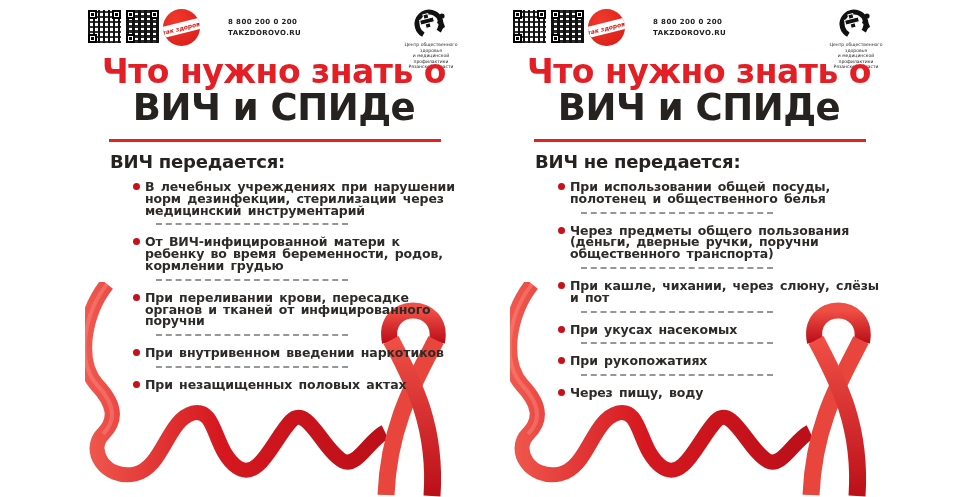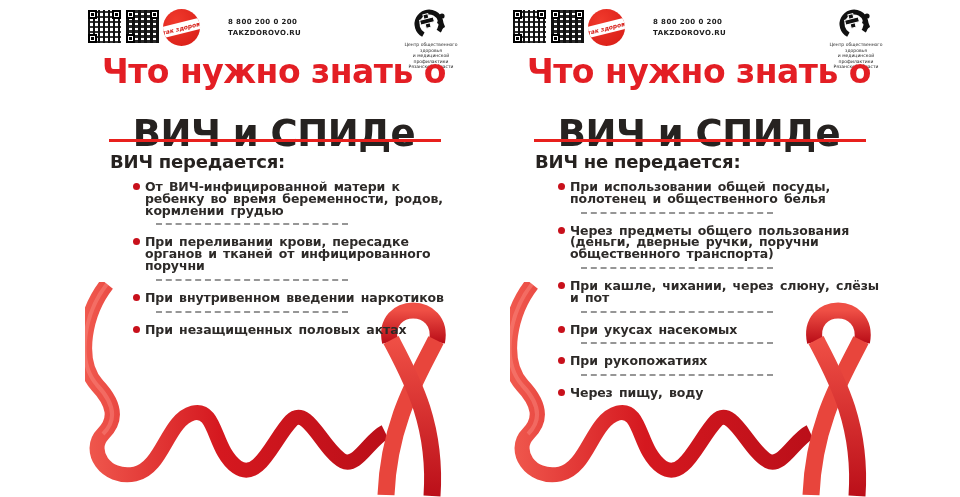--- a/index.html
+++ b/index.html
@@ -37,21 +37,21 @@
   .contact .site  { font-size:7px; font-weight:bold; letter-spacing:.4px; margin-top:3px; }
 
   .org { position:absolute; right:18px; top:0; width:72px; text-align:center; }
   .org svg { display:block; margin:0 auto; }
   .org .cap { margin-top:2px; font-size:4.5px; line-height:5.5px; color:#222; }
   .org .cap span { display:block; }
 
   
   .titleblock { position:absolute; top:54px; left:0; width:378px; text-align:center; }
   .t1 { color:#e31e24; font-size:33px; line-height:36px; font-weight:700; letter-spacing:-.5px; }
-  .t2 { color:#262220; font-size:37px; line-height:36px; font-weight:800; letter-spacing:-.5px;margin-top:26px; }
+  .t2 { color:#262220; font-size:37px; line-height:36px; font-weight:800; letter-spacing:-.5px; }
   .rule { position:absolute; top:139px; left:24px; width:332px; height:3px; background:#e8201d; }
 
   
   .sect { position:absolute; top:151px; left:25px; color:#262220;
           font-size:18px; font-weight:800; letter-spacing:-.2px; }
   ul.blist { position:absolute; top:181px; left:49px; width:330px; list-style:none; z-index:2; }
   ul.blist li { position:relative; padding-left:11px; width:322px;
                 color:#2d2a28; font-size:12.5px; line-height:11.8px; font-weight:bold;
                 word-spacing:2px; letter-spacing:-.1px; }
   .dot { position:absolute; left:-1px; top:2px; width:7px; height:7px; border-radius:50%;
@@ -110,20 +110,25 @@
     <div class="titleblock">
       <div class="t1">Что нужно знать о</div>
       <div class="t2">ВИЧ и СПИДе</div>
     </div>
     <div class="rule"></div>
 
     <div class="sect">ВИЧ передается:</div>
 
     <ul class="blist">
 
+        <li>
+          <span class="dot"></span>
+          <span>В лечебных учреждениях при нарушении норм дезинфекции, стерилизации через медицинский инструментарий</span>
+          <div class="sep"></div>
+        </li>
 
         <li>
           <span class="dot"></span>
           <span>От ВИЧ-инфицированной матери к ребенку во время беременности, родов, кормлении грудью</span>
           <div class="sep"></div>
         </li>
 
         <li>
           <span class="dot"></span>
           <span>При переливании крови, пересадке органов и тканей от инфицированного поручни</span>

